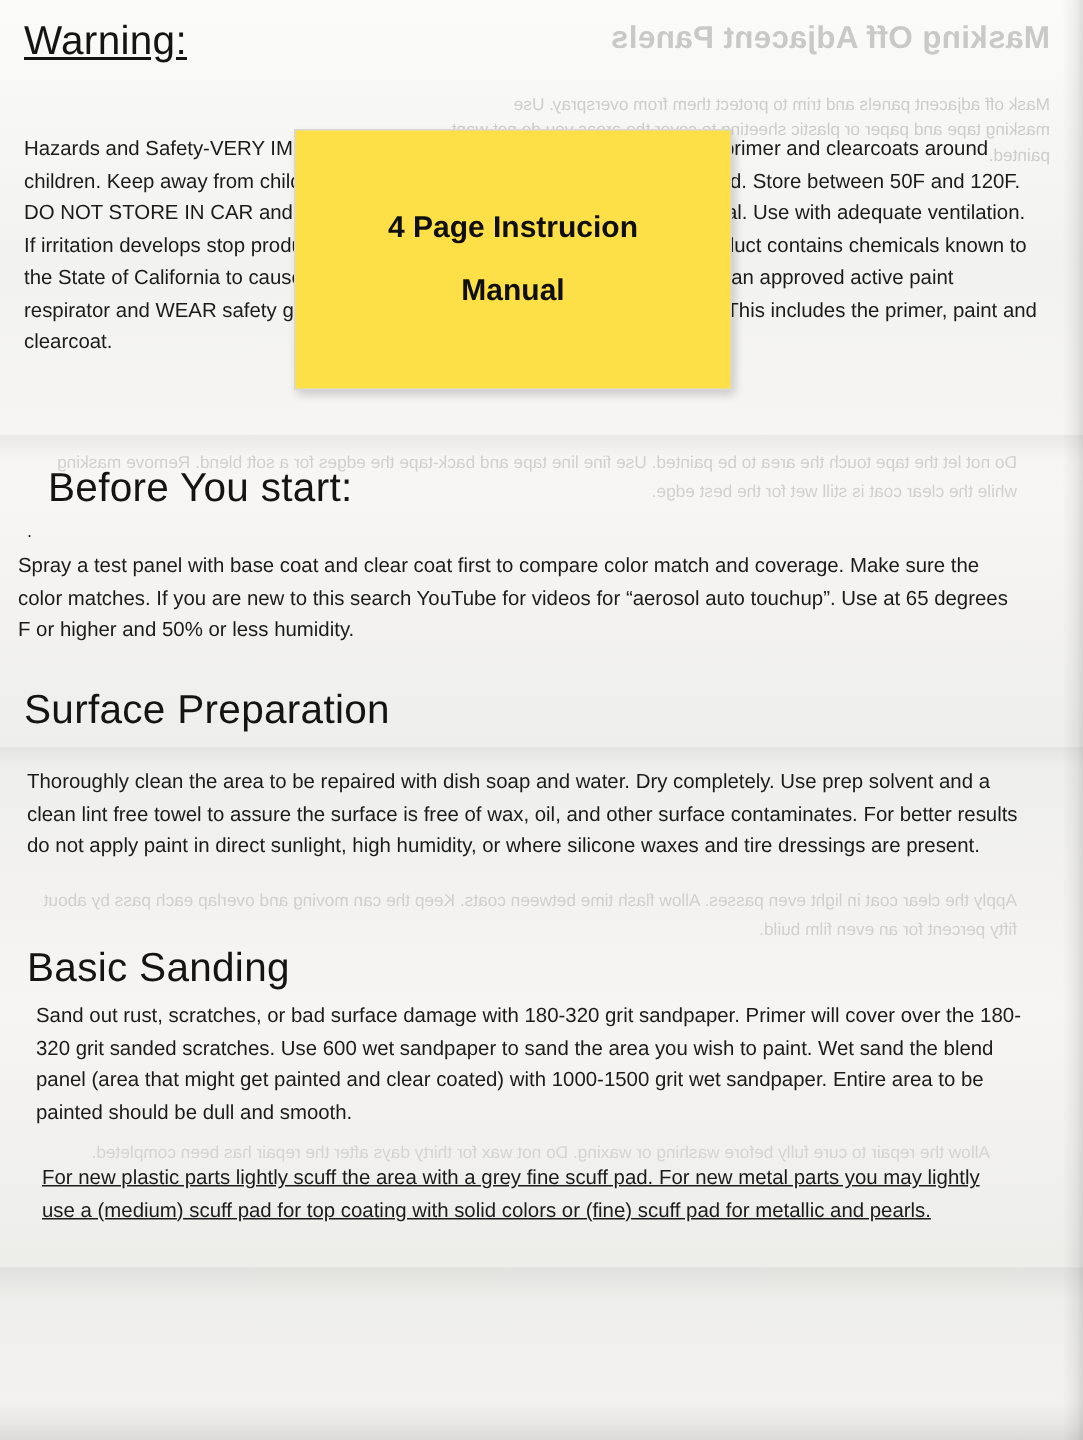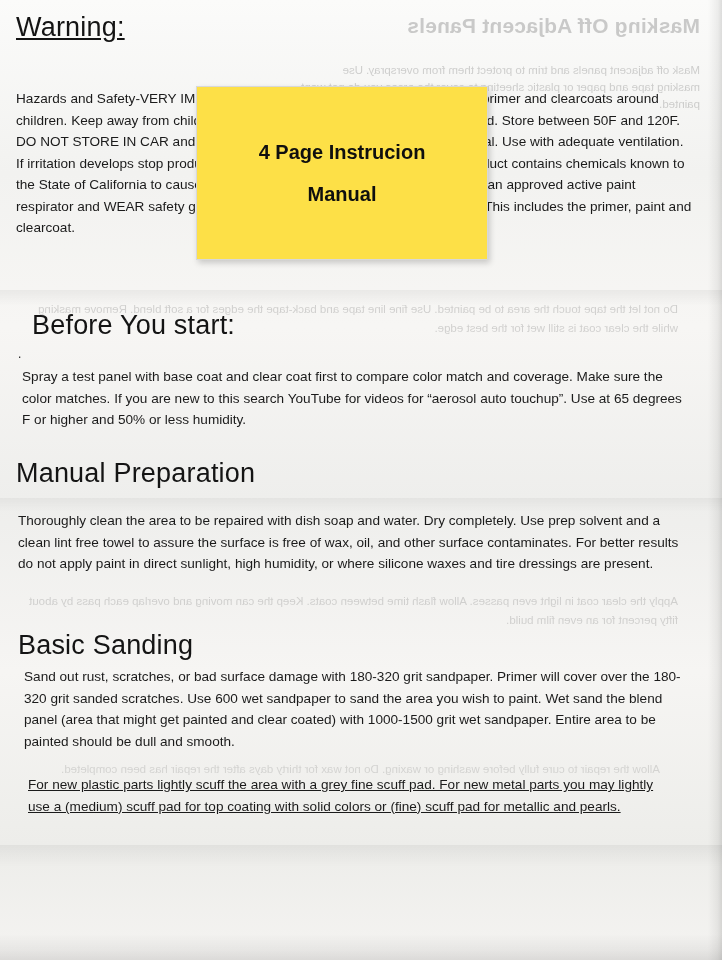--- a/index.html
+++ b/index.html
@@ -157,23 +157,23 @@
   <div class="bleed" id="bleed-block-c">Apply the clear coat in light even passes. Allow flash time between coats. Keep the can moving and overlap each pass by about fifty percent for an even film build.</div>
   <div class="bleed" id="bleed-block-d">Allow the repair to cure fully before washing or waxing. Do not wax for thirty days after the repair has been completed.</div>
 
   <div class="content">
 
     <div class="heading" style="left:16px; top:12px;text-decoration:underline;">Warning:</div>
     <div class="para" style="left:16px; top:88px; width:676px;">Hazards and Safety-VERY IMPORTANT. Do not use touch-up paint including primer and clearcoats around children. Keep away from children. Call a physician IMMEDIATELY if swallowed. Store between 50F and 120F. DO NOT STORE IN CAR and avoid freezing. See local laws for proper disposal. Use with adequate ventilation. If irritation develops stop product use immediately and call physician. This product contains chemicals known to the State of California to cause birth defects, cancer and other harm. Use with an approved active paint respirator and WEAR safety goggles when using any product near your eyes. This includes the primer, paint and clearcoat.</div>
 
     <div class="heading" style="left:32px; top:310px;">Before You start:</div>
     <div class="para" style="left:18px; top:348px; font-size:12px; line-height:12px;">.</div>
-    <div class="para" style="left:22px; top:366px; width:668px;">Spray a test panel with base coat and clear coat first to compare color match and coverage. Make sure the color matches.  If you are new to this search YouTube for videos for “aerosol auto touchup”.  Use at 65 degrees F or higher and 50% or less humidity.</div>
+    <div class="para" style="left:12px; top:366px; width:668px;">Spray a test panel with base coat and clear coat first to compare color match and coverage. Make sure the color matches.  If you are new to this search YouTube for videos for “aerosol auto touchup”.  Use at 65 degrees F or higher and 50% or less humidity.</div>
 
-    <div class="heading" style="left:16px; top:458px;">Manual Preparation</div>
+    <div class="heading" style="left:16px; top:458px;">Surface Preparation</div>
     <div class="para" style="left:18px; top:510px; width:668px;">Thoroughly clean the area to be repaired with dish soap and water.  Dry completely. Use prep solvent and a clean lint free towel to assure the surface is free of wax, oil, and other surface contaminates. For better results do not apply paint in direct sunlight, high humidity, or where silicone waxes and tire dressings are present.</div>
 
     <div class="heading" style="left:18px; top:618px;margin-top:12px;">Basic Sanding</div>
     <div class="para" style="left:24px; top:666px; width:664px;">Sand out rust, scratches, or bad surface damage with 180-320 grit sandpaper. Primer will cover over the 180-320 grit sanded scratches. Use 600 wet sandpaper to sand the area you wish to paint. Wet sand the blend panel (area that might get painted and clear coated) with 1000-1500 grit wet sandpaper. Entire area to be painted should be dull and smooth.</div>
     <div class="para" style="left:28px; top:774px; width:650px;text-decoration:underline;">For new plastic parts lightly scuff the area with a grey fine scuff pad. For new metal parts you may lightly use a (medium) scuff pad for top coating with solid colors or (fine) scuff pad for metallic and pearls.</div>
   </div>
 
   <div id="sticker">
     <div id="sticker-text">4 Page Instrucion
 Manual</div>

